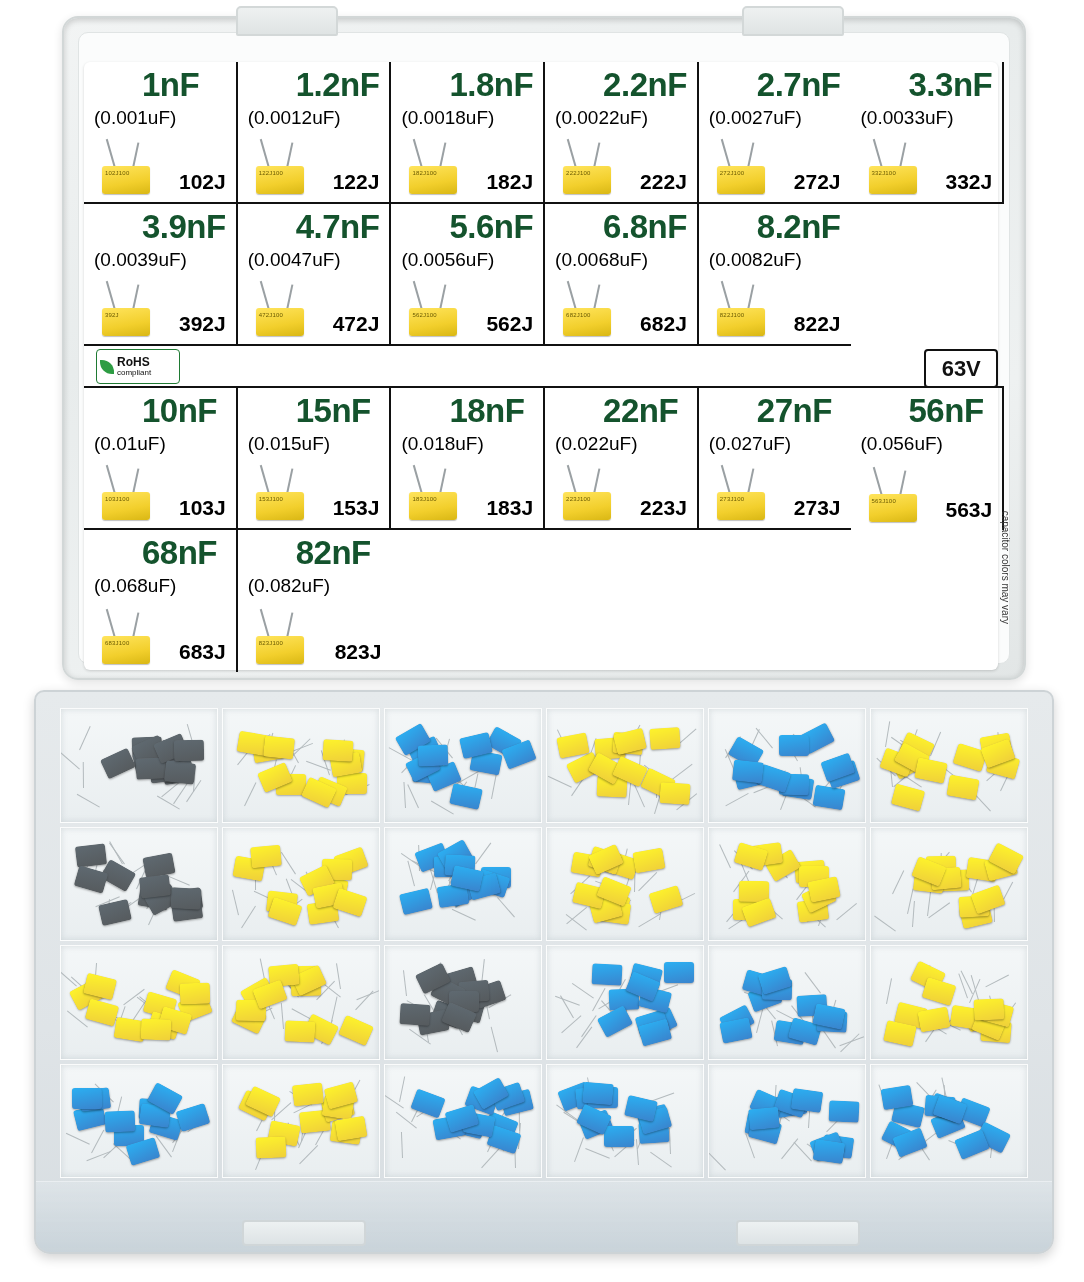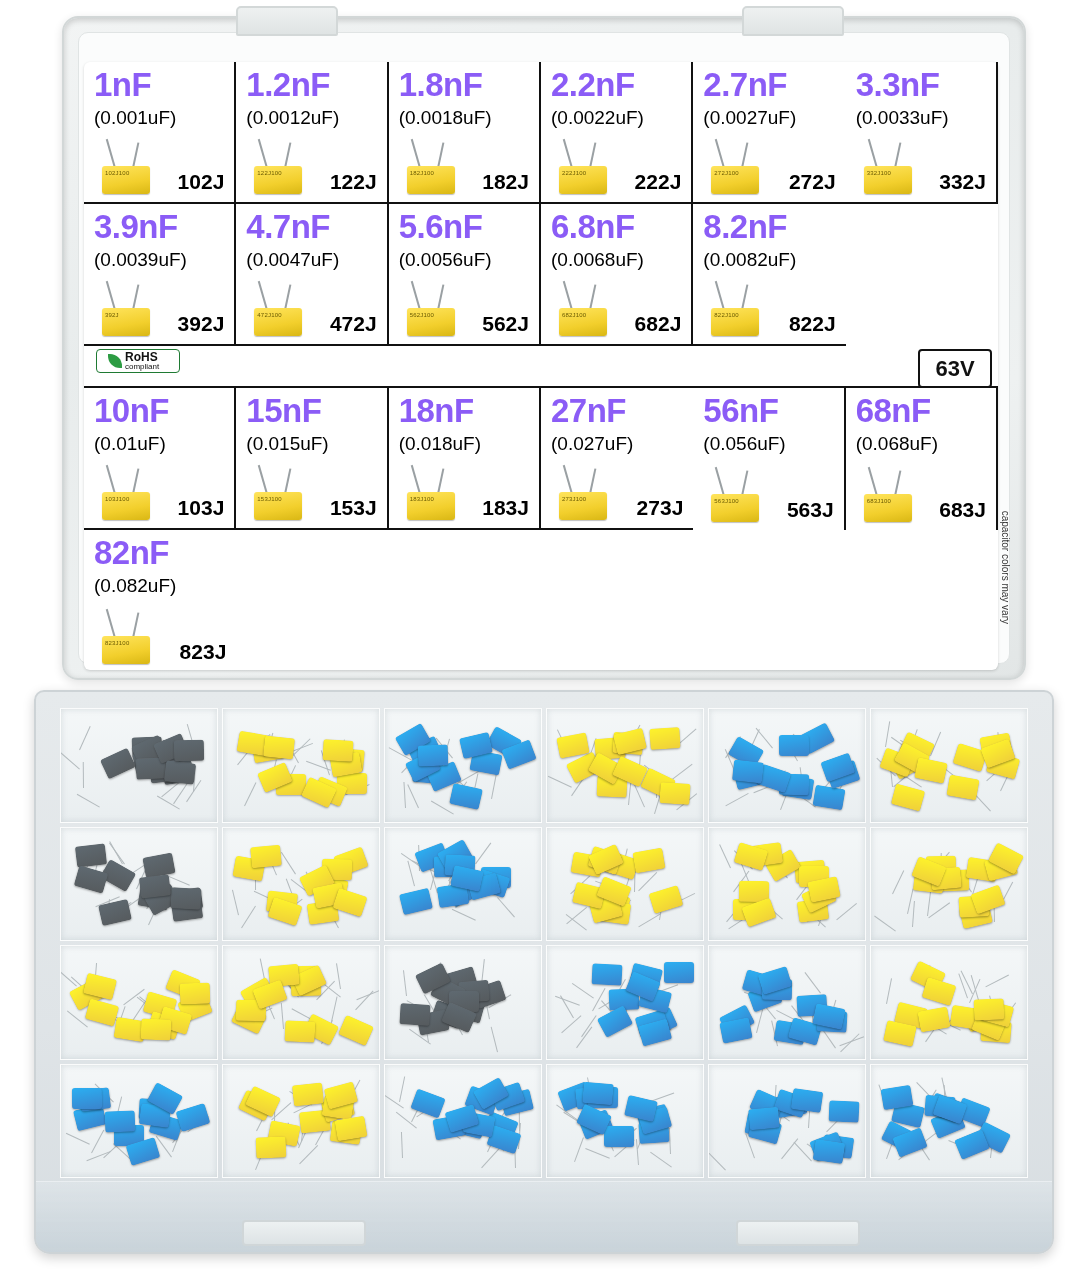--- a/index.html
+++ b/index.html
@@ -32,44 +32,44 @@
   .card{position:absolute;left:84px;top:62px;width:914px;height:608px;
         background:#ffffff;border-radius:6px;
         box-shadow:0 1px 3px rgba(0,0,0,.16);}
   .grid{position:absolute;inset:0;display:grid;
         grid-template-columns:repeat(6,1fr);
         grid-template-rows:142px 142px 42px 142px 142px;}
   .cell{position:relative;border-right:2px solid #111;border-bottom:2px solid #111;
         padding:6px 10px 0 10px;box-sizing:border-box;}
   .cell.lastcol{border-right:none;}
   .cell.lastrow{border-bottom:none;}
-  .cell .val{font-size:33px;font-weight:bold;color:#8b5cf6;letter-spacing:-.5px;line-height:1.05;}
+  .cell .val{font-size:33px;font-weight:bold;color:#14532d;letter-spacing:-.5px;line-height:1.05;margin-left:48px;}
   .cell .uf{font-size:19px;color:#000;margin-top:4px;}
   .cell .code{position:absolute;right:10px;bottom:8px;font-size:21px;font-weight:bold;color:#000;}
 
   
   .capimg{position:absolute;left:14px;bottom:8px;width:66px;height:58px;}
   .capbody{position:absolute;left:4px;bottom:0;width:48px;height:28px;border-radius:3px;
            background:linear-gradient(170deg,#ffe45c,#f2cf2c 60%,#d9b714);
            box-shadow:0 1px 1px rgba(0,0,0,.25);}
   .capbody span{position:absolute;left:3px;top:4px;font-size:6px;color:#6a5a00;
            font-family:"Liberation Sans",sans-serif;letter-spacing:.2px;}
   .lead{position:absolute;width:1.6px;background:#9aa0a3;transform-origin:bottom center;}
   .lead.a{left:16px;bottom:26px;height:30px;transform:rotate(-16deg);}
   .lead.b{left:34px;bottom:26px;height:26px;transform:rotate(12deg);}
 
   
   .bandrow{grid-column:1/7;position:relative;border-bottom:2px solid #111;}
   .band{position:absolute;left:106px;right:88px;top:2px;height:37px;background:#111;
         border-radius:4px;display:flex;align-items:center;justify-content:center;}
   .band .t1{color:#fff;font-size:25px;font-weight:bold;letter-spacing:-.3px;}
   .band .t2{color:#e8412c;font-size:25px;font-weight:bold;padding:0 2px;}
-  .rohs{position:absolute;left:12px;top:3px;width:84px;height:24px;
+  .rohs{position:absolute;left:12px;top:3px;width:84px;height:35px;
         border:1.5px solid #1f7a33;border-radius:4px;background:#fff;
-        display:flex;align-items:center;gap:3px;padding-left:11px;box-sizing:border-box;}
+        display:flex;align-items:center;gap:3px;padding-left:3px;box-sizing:border-box;}
   .rohs .leaf{width:14px;height:14px;border-radius:0 12px 0 12px;background:#2d9c43;}
   .rohs .txt{line-height:1.02;}
   .rohs .r1{font-size:12px;font-weight:bold;color:#111;}
   .rohs .r2{font-size:8px;color:#111;}
   .volt{position:absolute;right:6px;top:3px;width:70px;height:35px;border:2px solid #111;
         border-radius:4px;display:flex;align-items:center;justify-content:center;
         font-size:22px;font-weight:bold;color:#111;background:#fff;}
 
   .mayvary{position:absolute;right:-2px;bottom:46px;font-size:10px;color:#333;
            transform:rotate(90deg);transform-origin:right bottom;white-space:nowrap;}
@@ -285,20 +285,32 @@
           <div class="val">18nF</div>
           <div class="uf">(0.018uF)</div>
           <div class="capimg">
             <div class="lead a"></div>
             <div class="lead b"></div>
             <div class="capbody">
               <span>183J100</span>
             </div>
           </div>
           <div class="code">183J</div>
+        </div>
+        <div class="cell">
+          <div class="val">22nF</div>
+          <div class="uf">(0.022uF)</div>
+          <div class="capimg">
+            <div class="lead a"></div>
+            <div class="lead b"></div>
+            <div class="capbody">
+              <span>223J100</span>
+            </div>
+          </div>
+          <div class="code">223J</div>
         </div>
         <div class="cell lastcol">
           <div class="val">27nF</div>
           <div class="uf">(0.027uF)</div>
           <div class="capimg">
             <div class="lead a"></div>
             <div class="lead b"></div>
             <div class="capbody">
               <span>273J100</span>
             </div>

